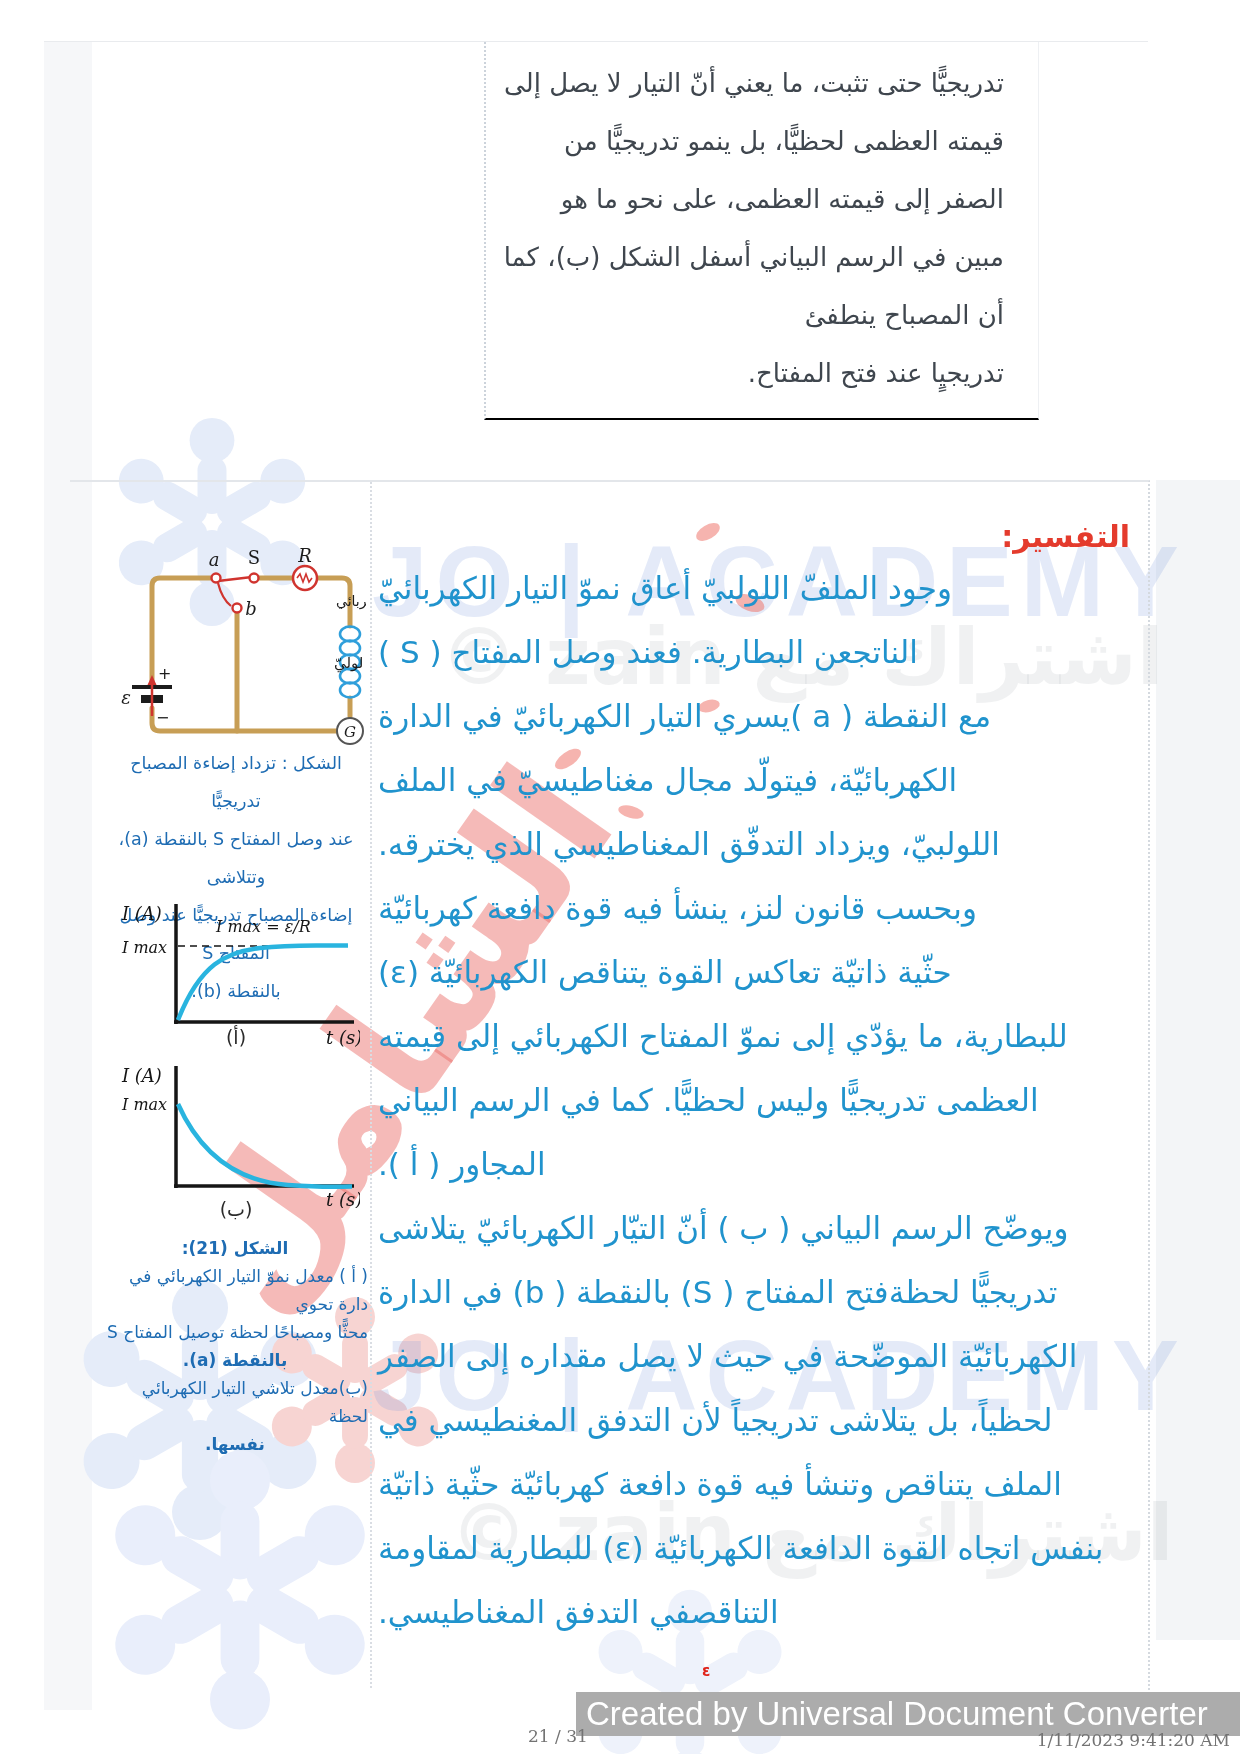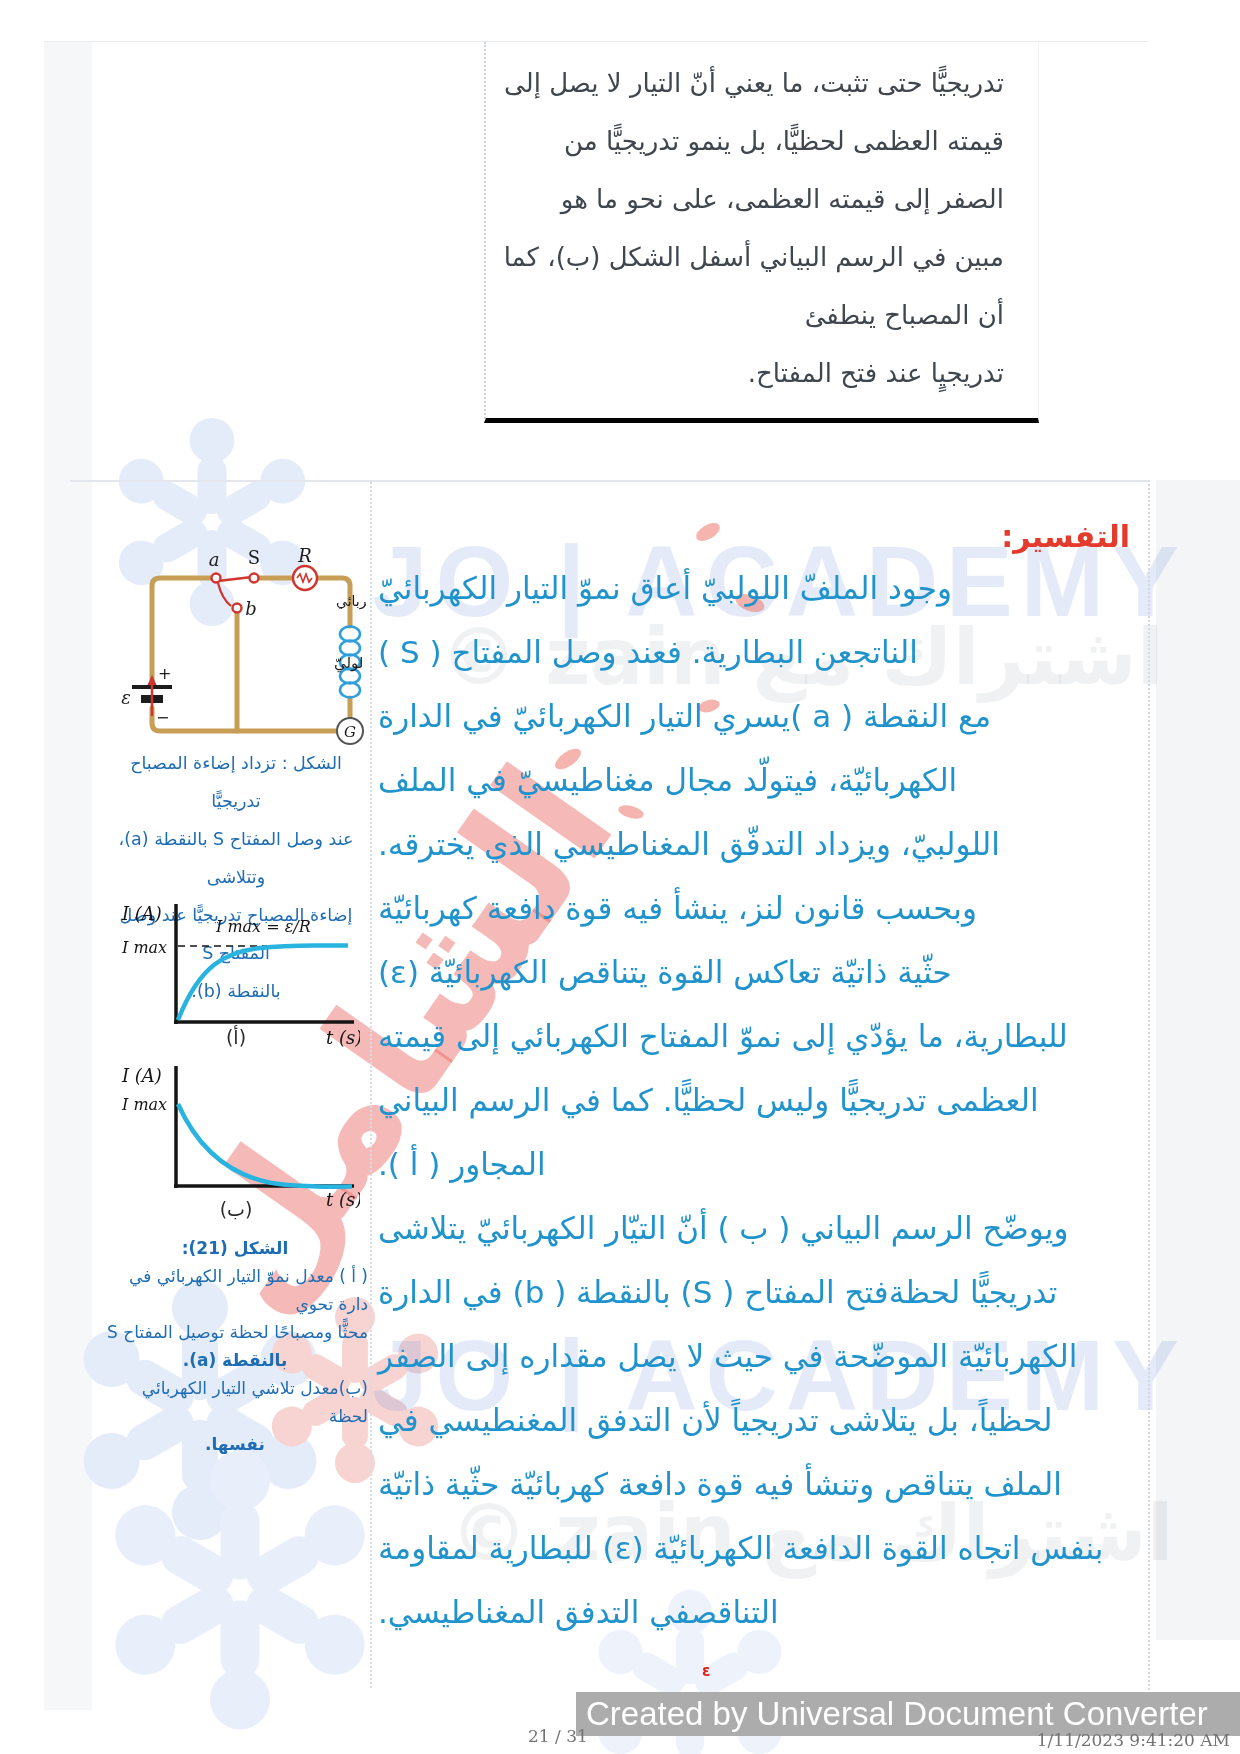--- a/index.html
+++ b/index.html
@@ -10,21 +10,21 @@
   .abs{position:absolute;}
 
   
   .strip-left{left:44px;top:42px;width:48px;height:1668px;background:#f6f7f9;}
   .hairline-top{left:44px;top:41px;width:1104px;height:1px;background:#e9ebee;}
   .panel-right{left:1156px;top:480px;width:84px;height:1160px;background:#f3f5f7;}
 
   
   .intro-box{
     left:484px;top:42px;width:552px;height:376px;
-    border-left:2px dotted #ccd3db;border-right:1px solid #eef0f3;border-bottom:5px solid #000000;
+    border-left:2px dotted #ccd3db;border-right:1px solid #eef0f3;border-bottom:2px solid #000000;
   }
   .intro-text{padding:12px 34px 0 0;direction:rtl;text-align:right;}
   .intro-line{font-size:26px;line-height:58px;color:#3f464e;white-space:nowrap;}
 
   
   .main-box{
     left:70px;top:480px;width:1078px;height:1208px;
     border-top:2px solid #e3e6ea;border-right:2px dotted #d4d9df;
   }
   .col-divider{left:370px;top:482px;height:1206px;width:0;border-left:2px dotted #d9dde3;}

